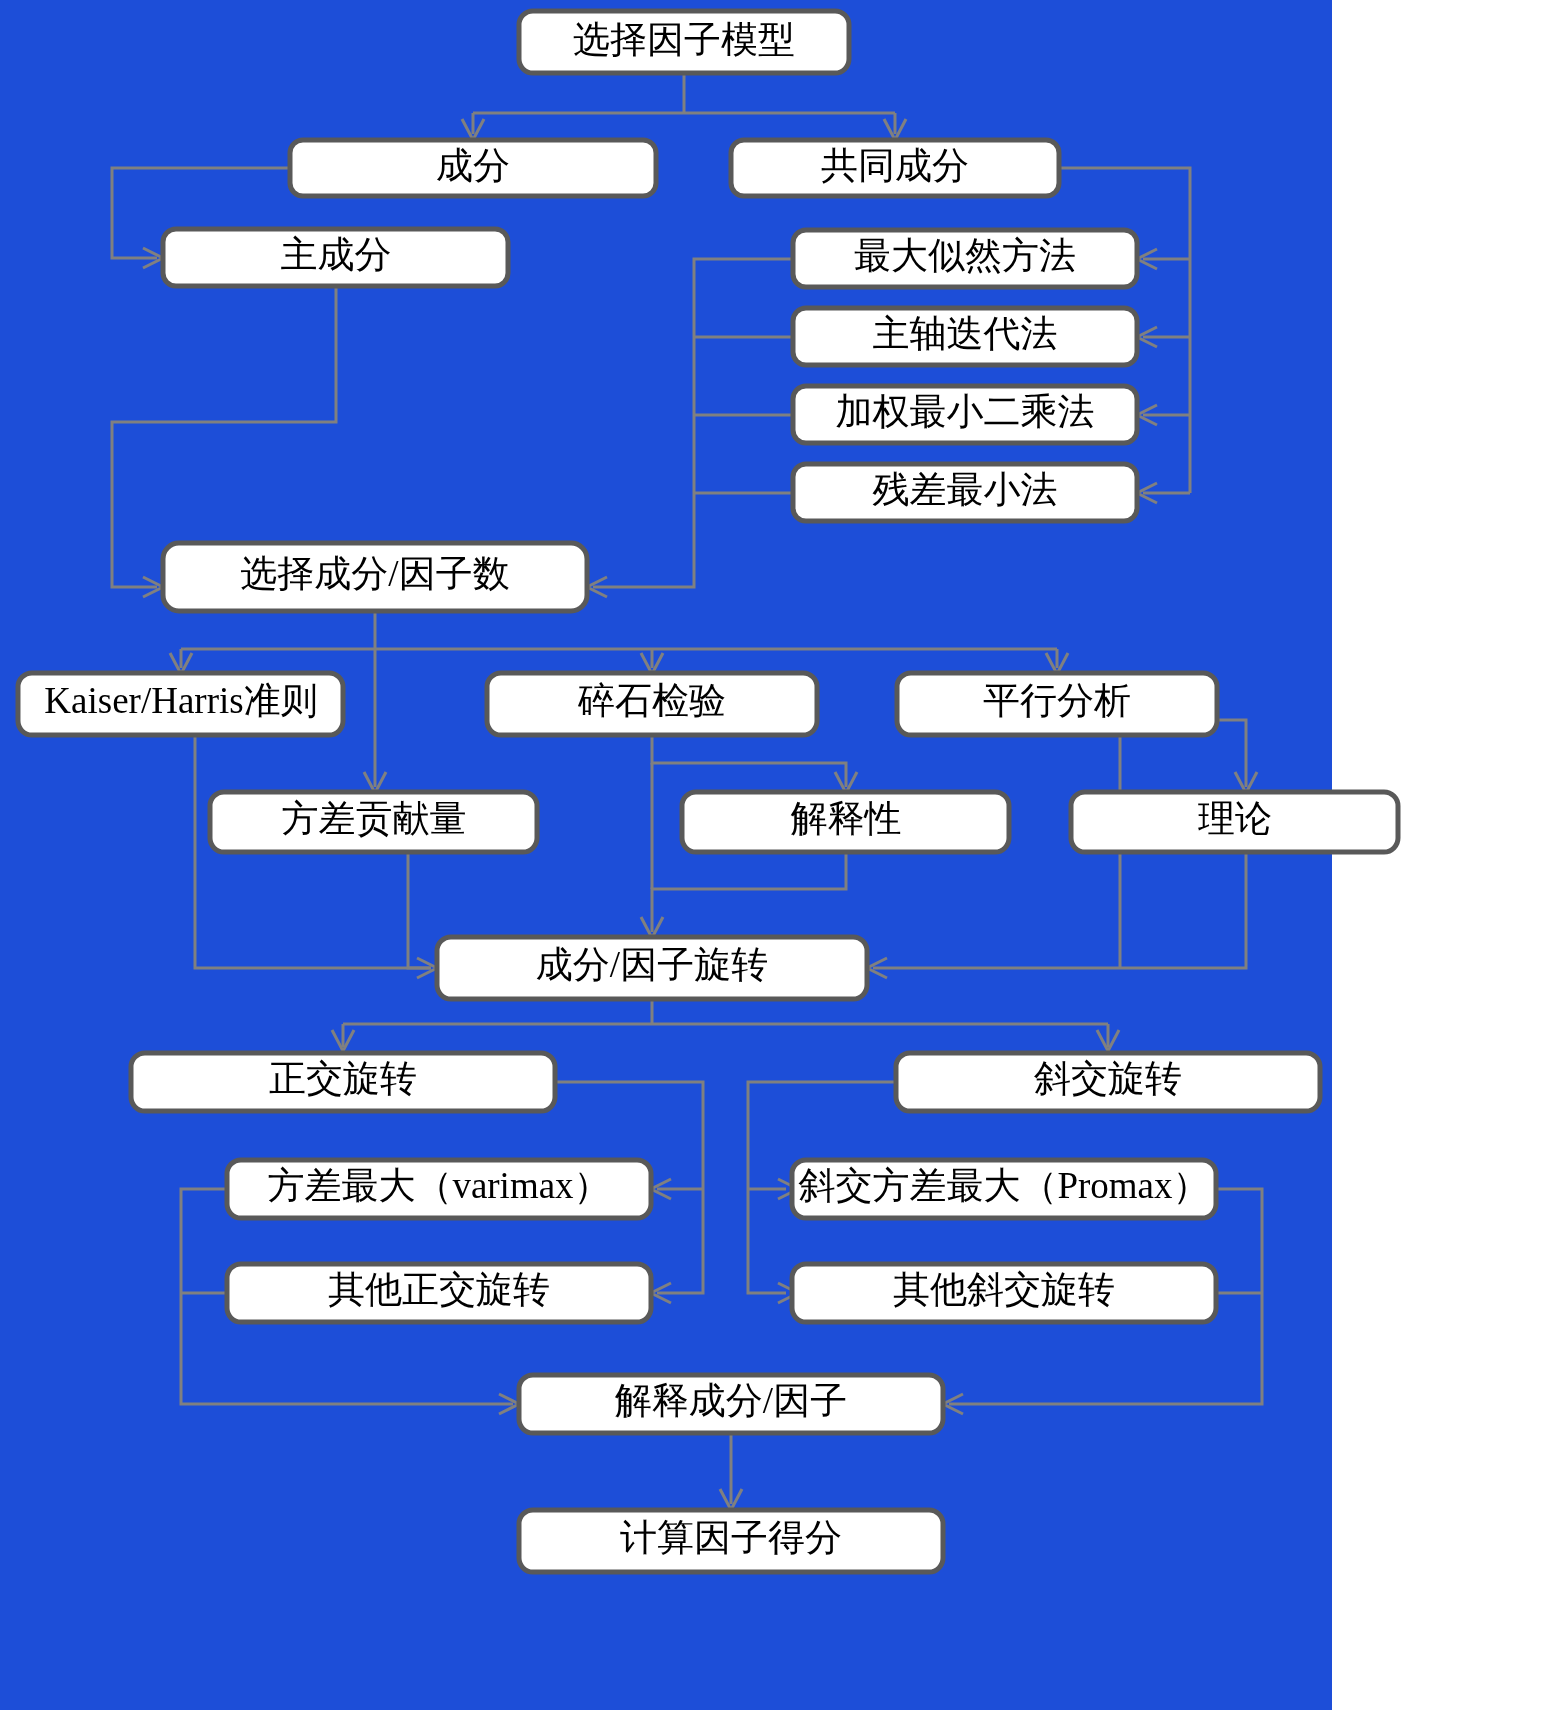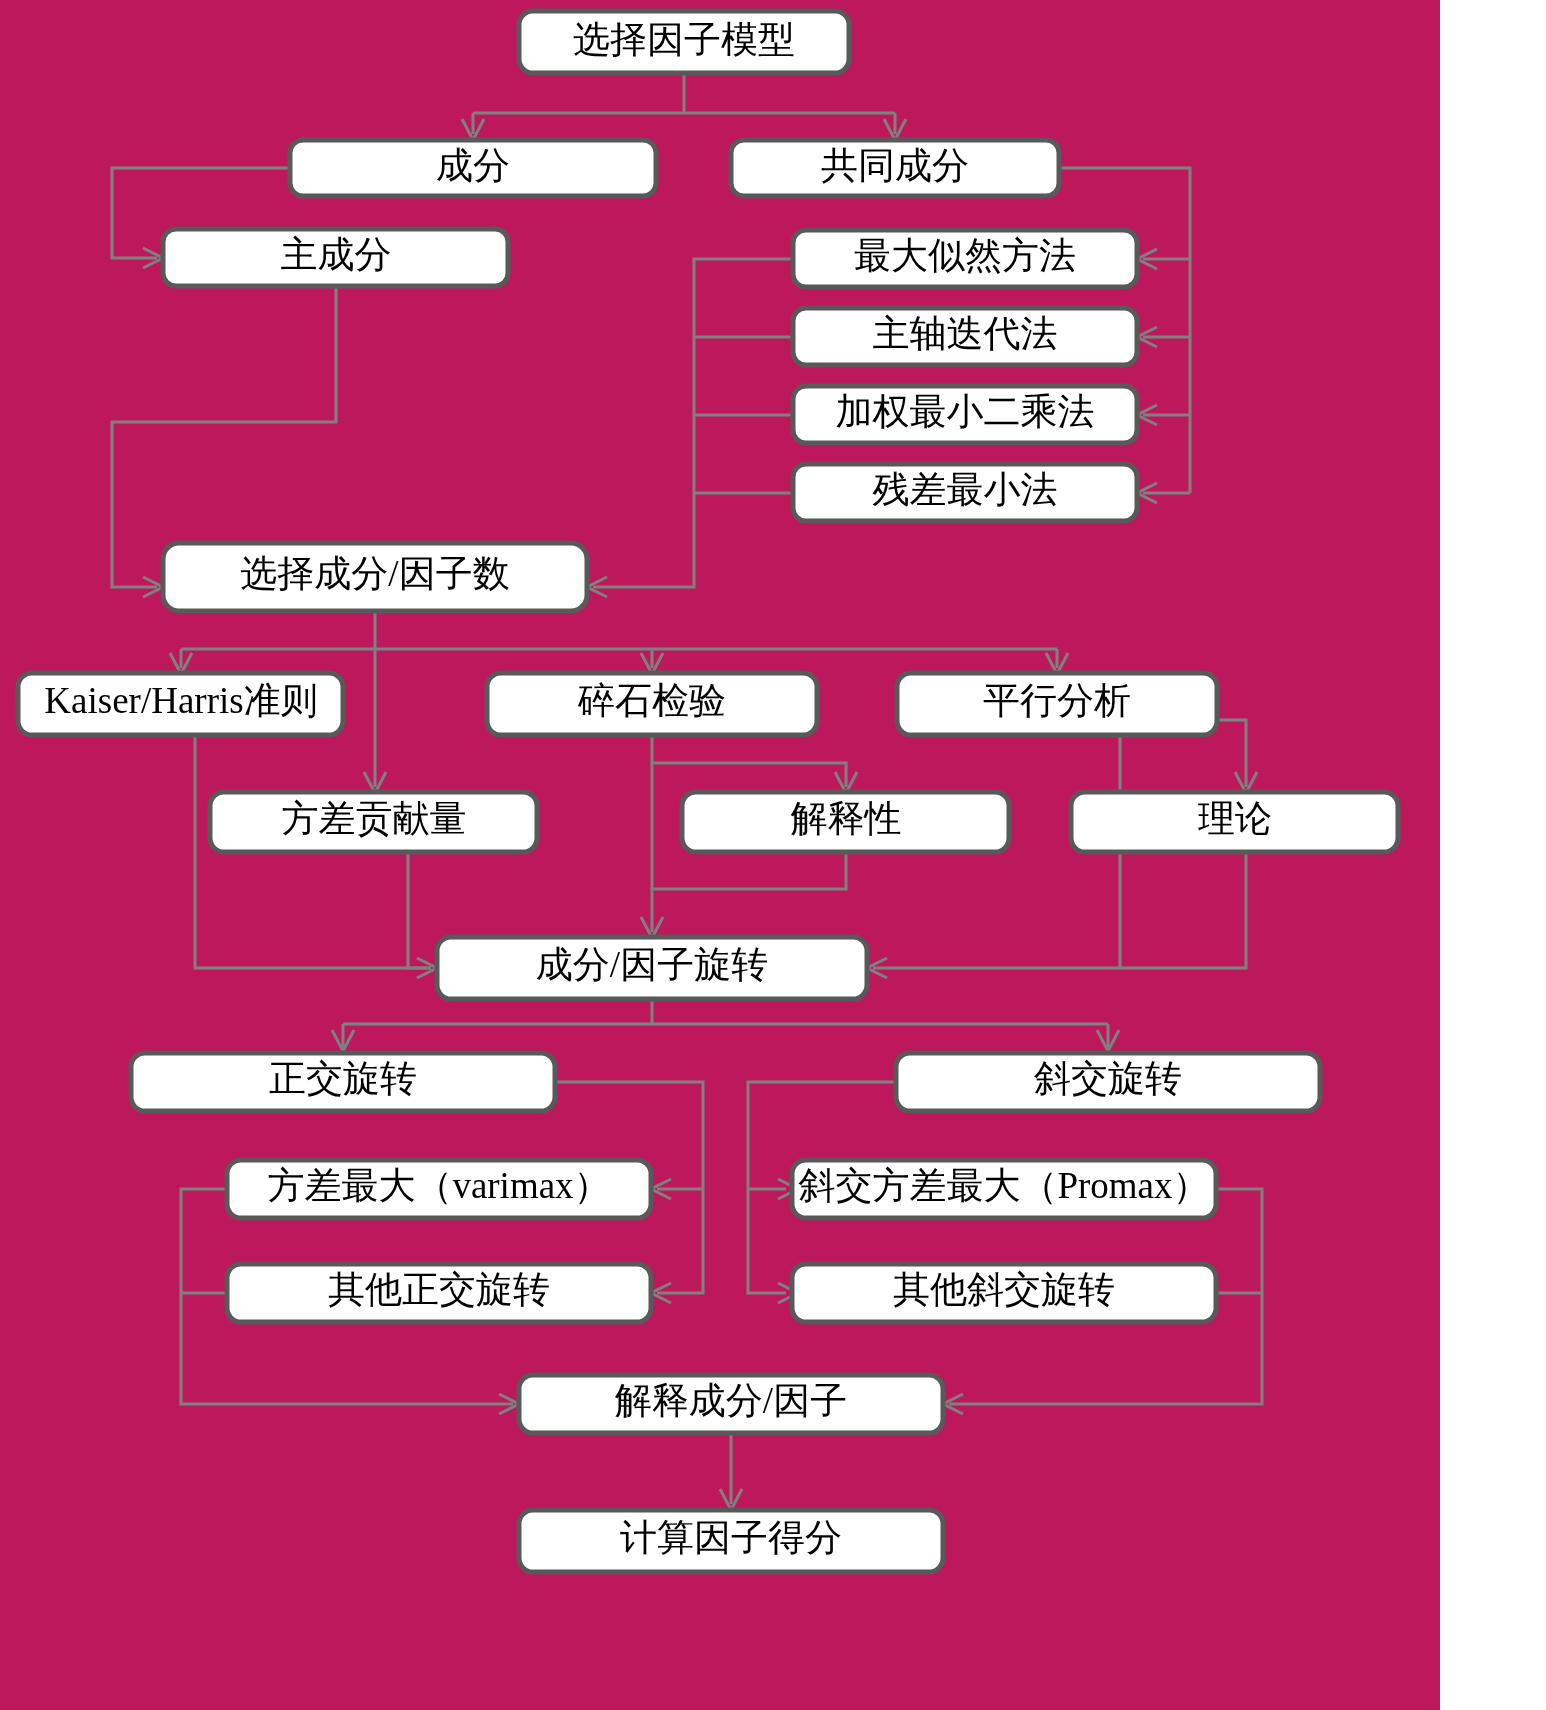--- a/index.html
+++ b/index.html
@@ -2,23 +2,23 @@
 <html><head>
 <meta charset="utf-8">
 <style>
   html, body {
     margin: 0;
     padding: 0;
     background: #ffffff;
   }
   #chart-root {
     position: relative;
-    width: 1440px;
+    width: 1332px;
     height: 1710px;
-    background: #be185d;
+    background: #1d4ed8;
     font-family: "Liberation Serif", "DejaVu Serif", serif;
   }
   svg#flow {
     position: absolute;
     top: 0;
     left: 0;
     width: 1546px;
     height: 1710px;
     display: block;
   }

